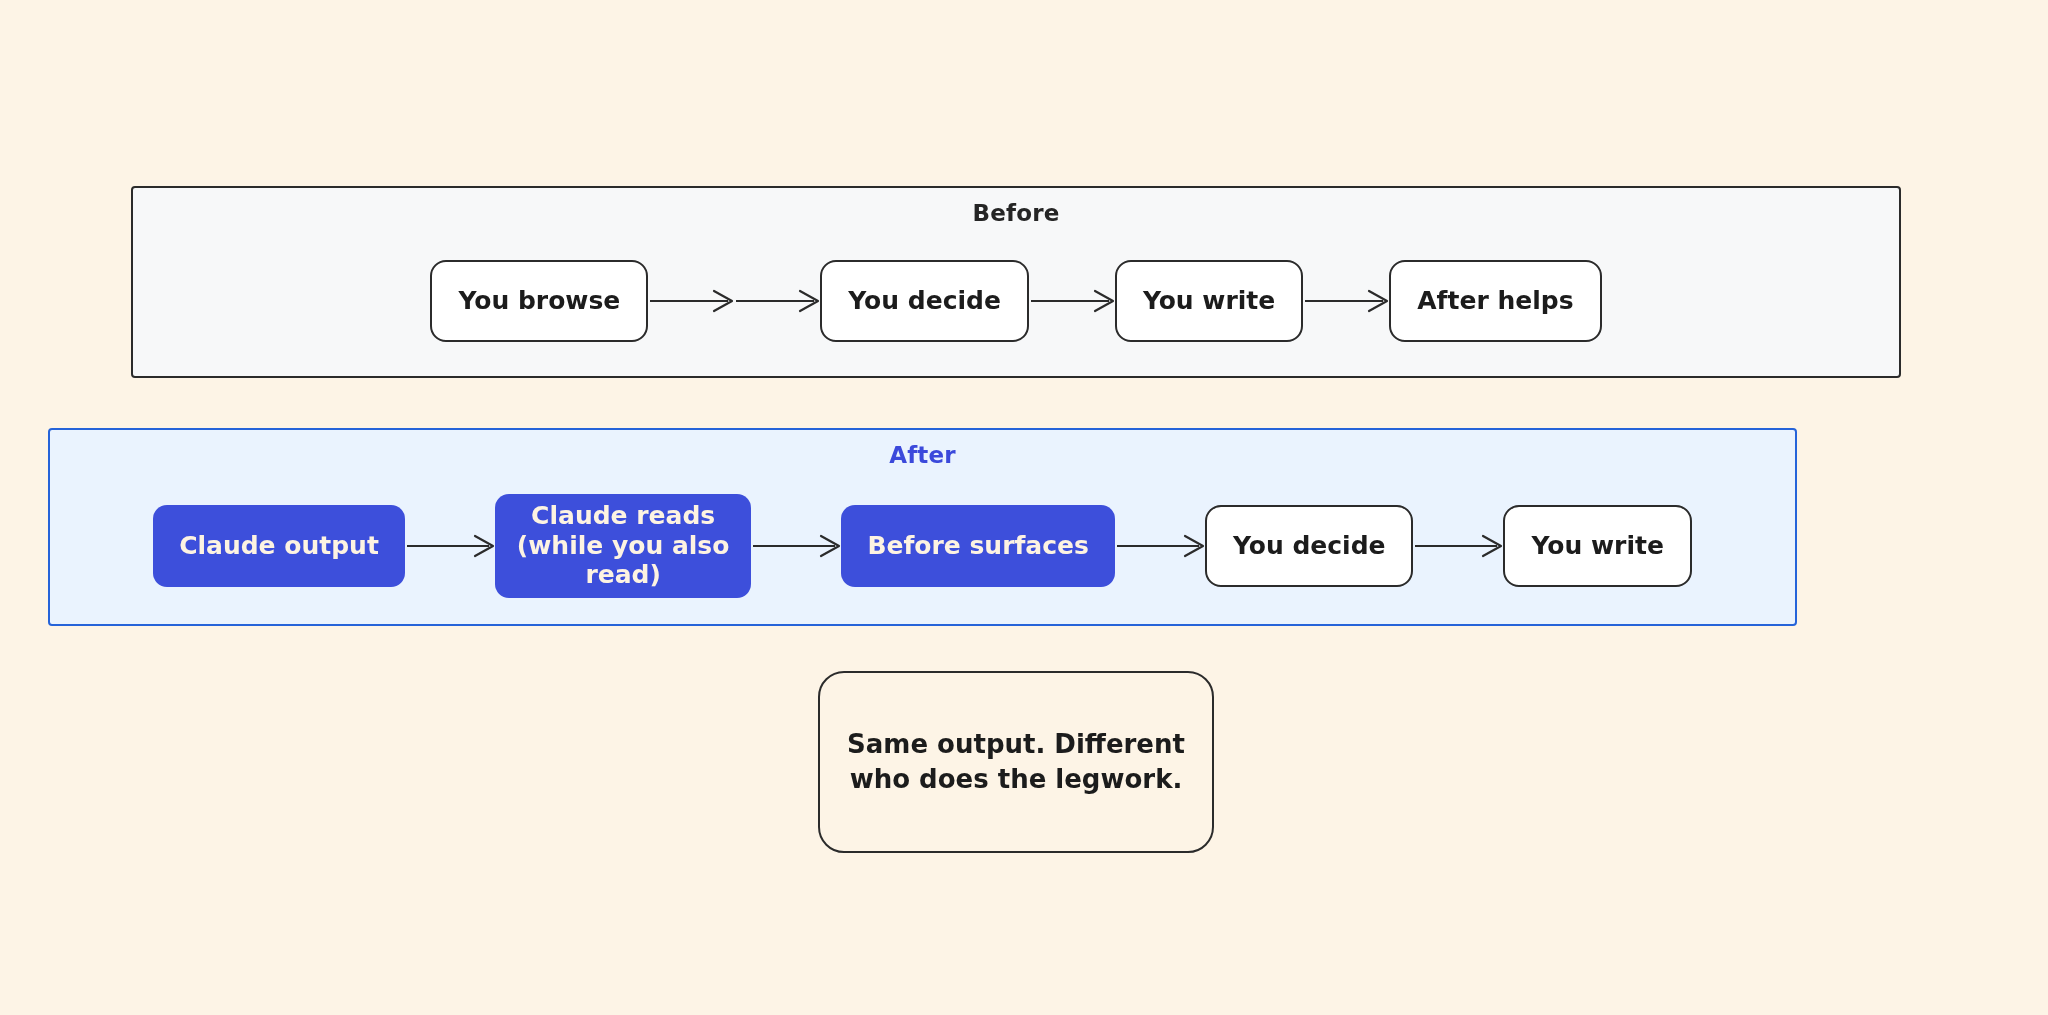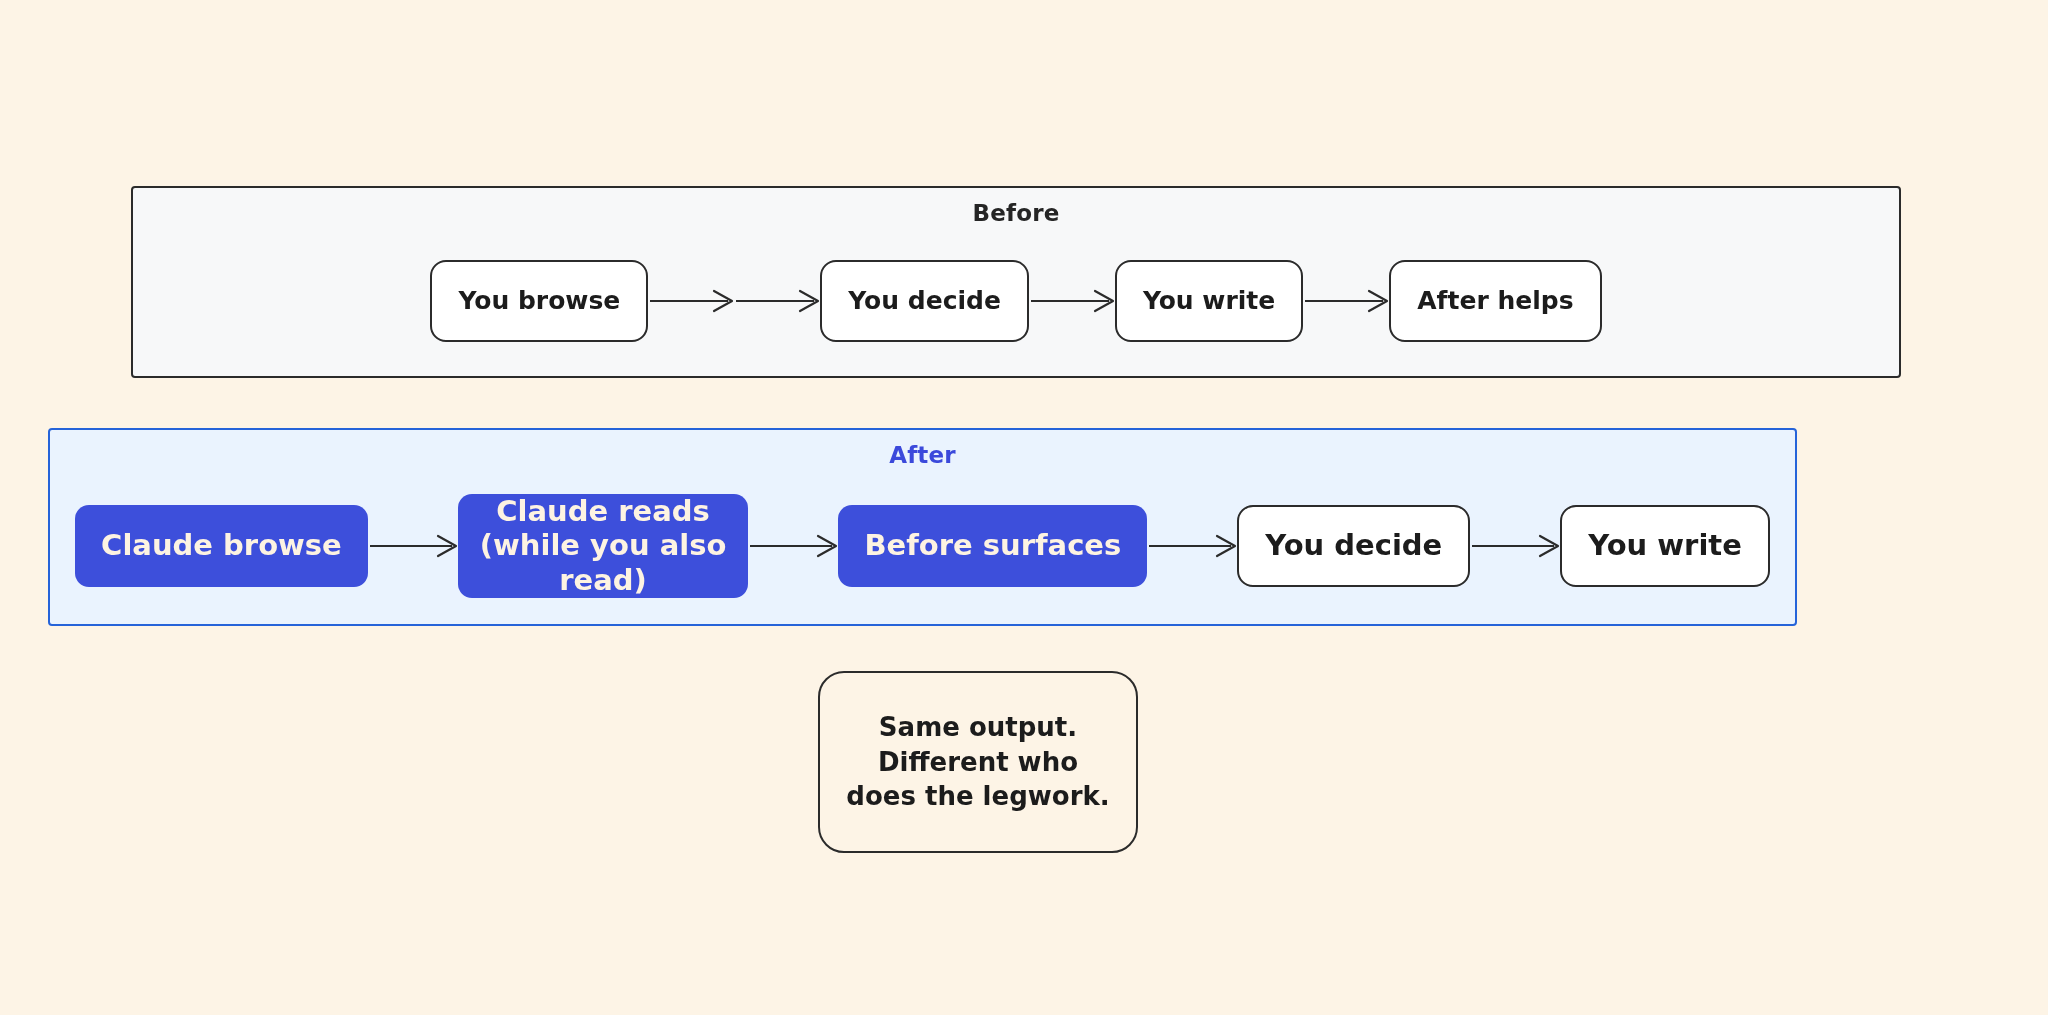--- a/index.html
+++ b/index.html
@@ -75,40 +75,40 @@
   
   #group-before .node {
     height: 82px;
     font-size: 25px;
     padding: 0 26px;
   }
 
   
   #group-after .node {
     height: 82px;
-    font-size: 29px;
+    font-size: 25px;
     padding: 0 26px;
   }
   #group-after .node.tall {
     height: 104px;
     padding: 0 22px;
   }
 
   
   .arrow {
     flex: none;
     display: block;
   }
   .arrow svg { display: block; }
 
   
   #caption {
     position: absolute;
     left: 818px; top: 671px;
-    width: 320px; height: 182px;
+    width: 396px; height: 182px;
     border: 2.2px solid #2B2B2B;
     border-radius: 26px;
     background: transparent;
     display: flex;
     align-items: center;
     justify-content: center;
     text-align: center;
     font-size: 26px;
     font-weight: 900;
     line-height: 1.34;
@@ -151,21 +151,21 @@
             <polyline points="66,5 84,15 66,25" fill="none" stroke="#2B2B2B" stroke-width="2.2" stroke-linecap="round" stroke-linejoin="round"></polyline>
           </svg>
         </span>
         <div class="node plain"><span>After helps</span></div>
       </div>
   </div>
 
   <div class="group" id="group-after">
     <div class="group-title">After</div>
     <div class="row" id="row-after">
-        <div class="node accent"><span>Claude browse</span></div>
+        <div class="node accent"><span>Claude output</span></div>
         <span class="arrow" style="width: 90px;">
           <svg width="90" height="30" viewBox="0 0 90 30">
             <line x1="2" y1="15" x2="84" y2="15" stroke="#2B2B2B" stroke-width="2.2"></line>
             <polyline points="70,5 88,15 70,25" fill="none" stroke="#2B2B2B" stroke-width="2.2" stroke-linecap="round" stroke-linejoin="round"></polyline>
           </svg>
         </span>
         <div class="node accent tall"><span>Claude reads
 (while you also
 read)</span></div>
         <span class="arrow" style="width: 90px;">

